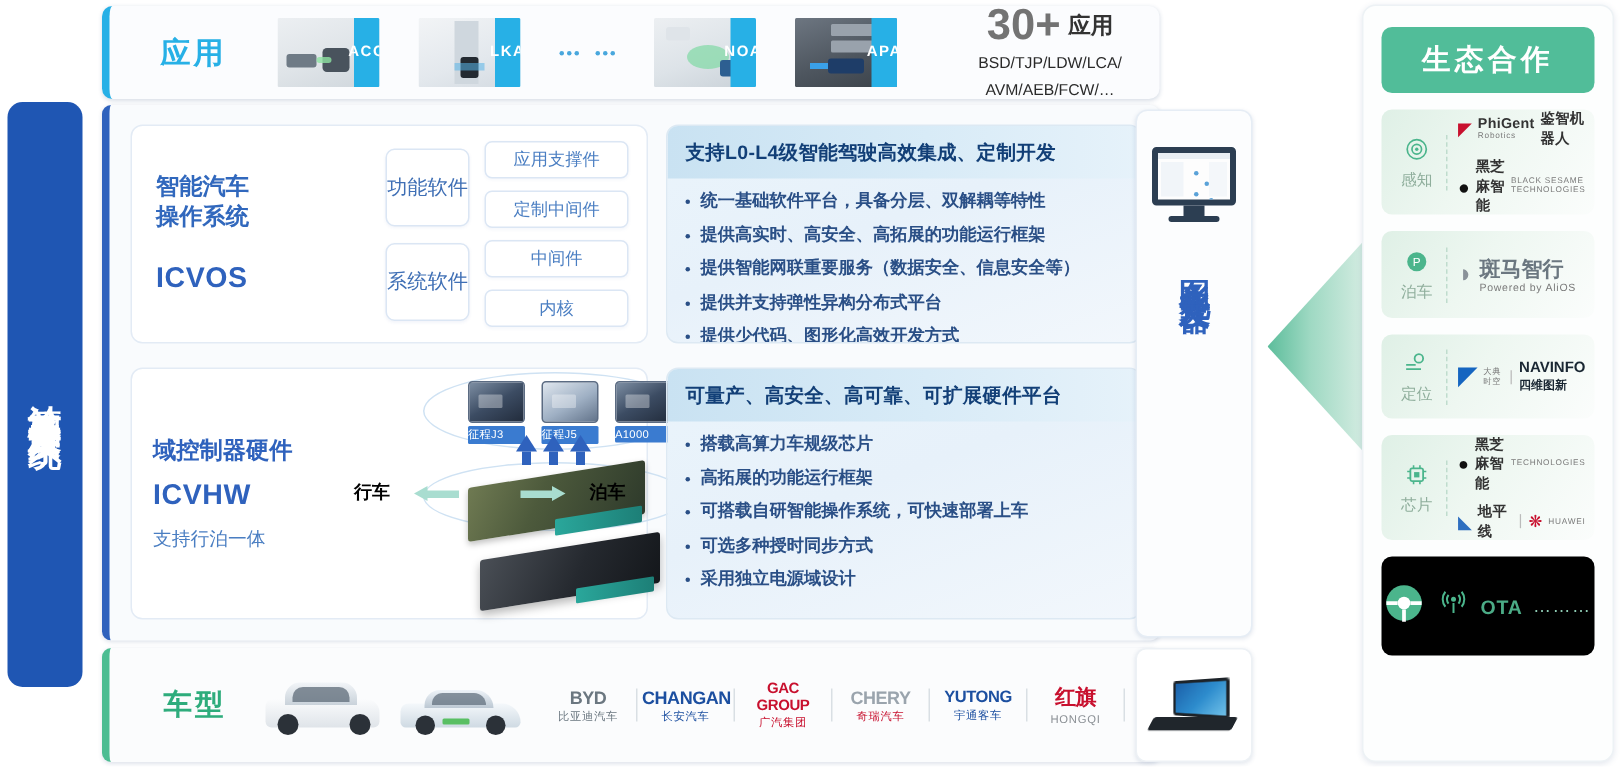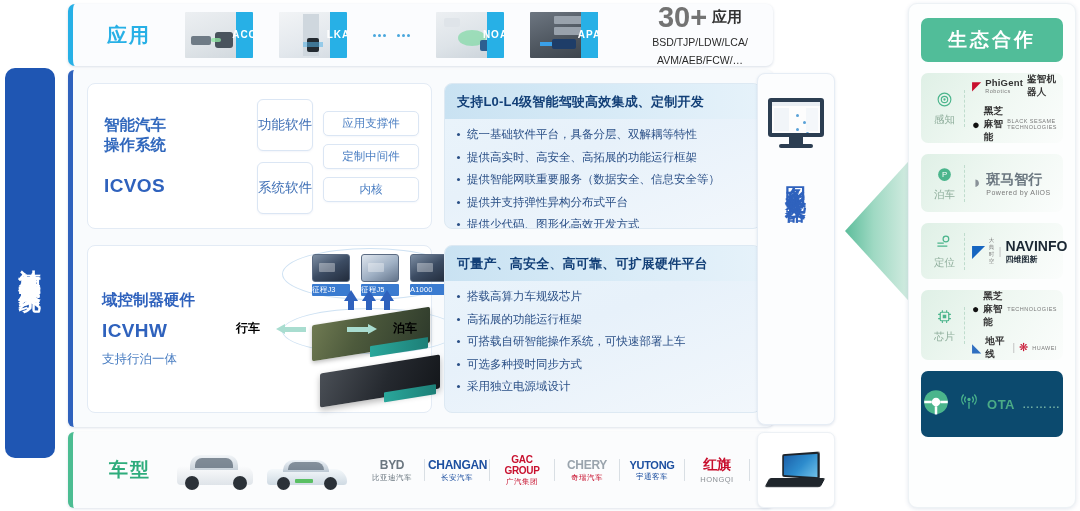--- a/index.html
+++ b/index.html
@@ -96,21 +96,21 @@
   .feat {
     flex:1; border-radius:8px; overflow:hidden; position:relative;
     background:linear-gradient(160deg,#eaf4fb 0%,#e7f1fa 45%,#f2f7fc 100%);
     border:1px solid #dde9f3;
   }
   .feat-head {
     font-size:13px; font-weight:bold; color:#123f77; letter-spacing:.2px;
     padding:9px 12px 8px 12px;
     background:linear-gradient(90deg,#c9e2f2 0%,#d8ebf7 55%,#e6f2fa 100%);
   }
-  .feat-list { padding:8px 12px 6px 12px; }
+  .feat-list { padding:8px 12px 6px 12px;font-weight:bold; }
   .feat-list li {
     list-style:none; font-size:11.5px; color:#2a4f86; line-height:1.35;
     padding-left:10px; position:relative; margin-bottom:7px;
   }
   .feat-list li:before {
     content:""; position:absolute; left:0; top:6px;
     width:3px; height:3px; border-radius:50%; background:#2a4f86;
   }
 
   
@@ -225,21 +225,21 @@
   }
   .eco-card {
     margin-top:11px; border-radius:7px; position:relative;
     background:linear-gradient(125deg,#dff0e6 0%,#eef7f1 45%,#fbfdfc 100%);
     display:flex; align-items:center; padding:7px 6px 7px 4px;
   }
   .eco-card.h1 { height:70px; }
   .eco-card.h2 { height:58px; }
   .eco-card.h3 { height:56px; }
   .eco-card.h4 { height:70px; }
-  .eco-card.plain { background:#0c4a6e; height:66px; justify-content:center; }
+  .eco-card.plain { background:#000000; height:66px; justify-content:center; }
   .eco-cat { width:40px; flex:none; text-align:center; border-right:1px dashed #bfdccd; }
   .eco-cat .ic { height:20px; display:flex; align-items:center; justify-content:center; }
   .eco-cat .nm { font-size:10.5px; color:#8fae9c; margin-top:3px; }
   .eco-logos { flex:1; padding-left:7px; display:flex; flex-direction:column;
     gap:6px; justify-content:center; }
   .logo-line { display:flex; align-items:center; gap:4px; }
   .lg-txt { font-size:9.5px; color:#333; font-weight:bold; letter-spacing:.2px;}
   .lg-sub { font-size:5.5px; color:#7a7a7a; letter-spacing:.5px; }
   .lg-red { color:#c8102e; font-weight:bold; font-size:12px; }
   .lg-gray { color:#6b7780; font-weight:bold; font-size:12px; }
@@ -370,20 +370,21 @@
           <div class="en">ICVOS</div>
         </div>
         <div class="os-blocks">
           <div class="os-col-left">
             <div class="os-big">功能软件</div>
             <div class="os-big">系统软件</div>
           </div>
           <div class="os-col-right">
             <div class="os-small">应用支撑件</div>
             <div class="os-small">定制中间件</div>
+            <div class="os-small">中间件</div>
             <div class="os-small">内核</div>
           </div>
         </div>
       </div>
 
       <div class="feat">
         <div class="feat-head">支持L0-L4级智能驾驶高效集成、定制开发</div>
         <ul class="feat-list">
           <li>统一基础软件平台，具备分层、双解耦等特性</li>
           <li>提供高实时、高安全、高拓展的功能运行框架</li>
@@ -540,21 +541,21 @@
             </svg>
         </div>
         <div class="nm">定位</div>
       </div>
       <div class="eco-logos">
         <div class="logo-line">
           <span class="lg-blue" style="font-size:17px;">◤</span>
           <div class="lg-sub">大典时空</div>
           <span class="sep">|</span>
           <div>
-            <div class="lg-dark" style="font-size:14px;text-align:center;">NAVINFO</div>
+            <div class="lg-dark" style="font-size:10px;text-align:center;">NAVINFO</div>
             <div class="lg-dark" style="font-size:8px;">四维图新</div>
           </div>
         </div>
       </div>
     </div>
 
     <div class="eco-card h4">
       <div class="eco-cat">
         <div class="ic">
           <svg width="17" height="17" viewBox="0 0 24 24">

